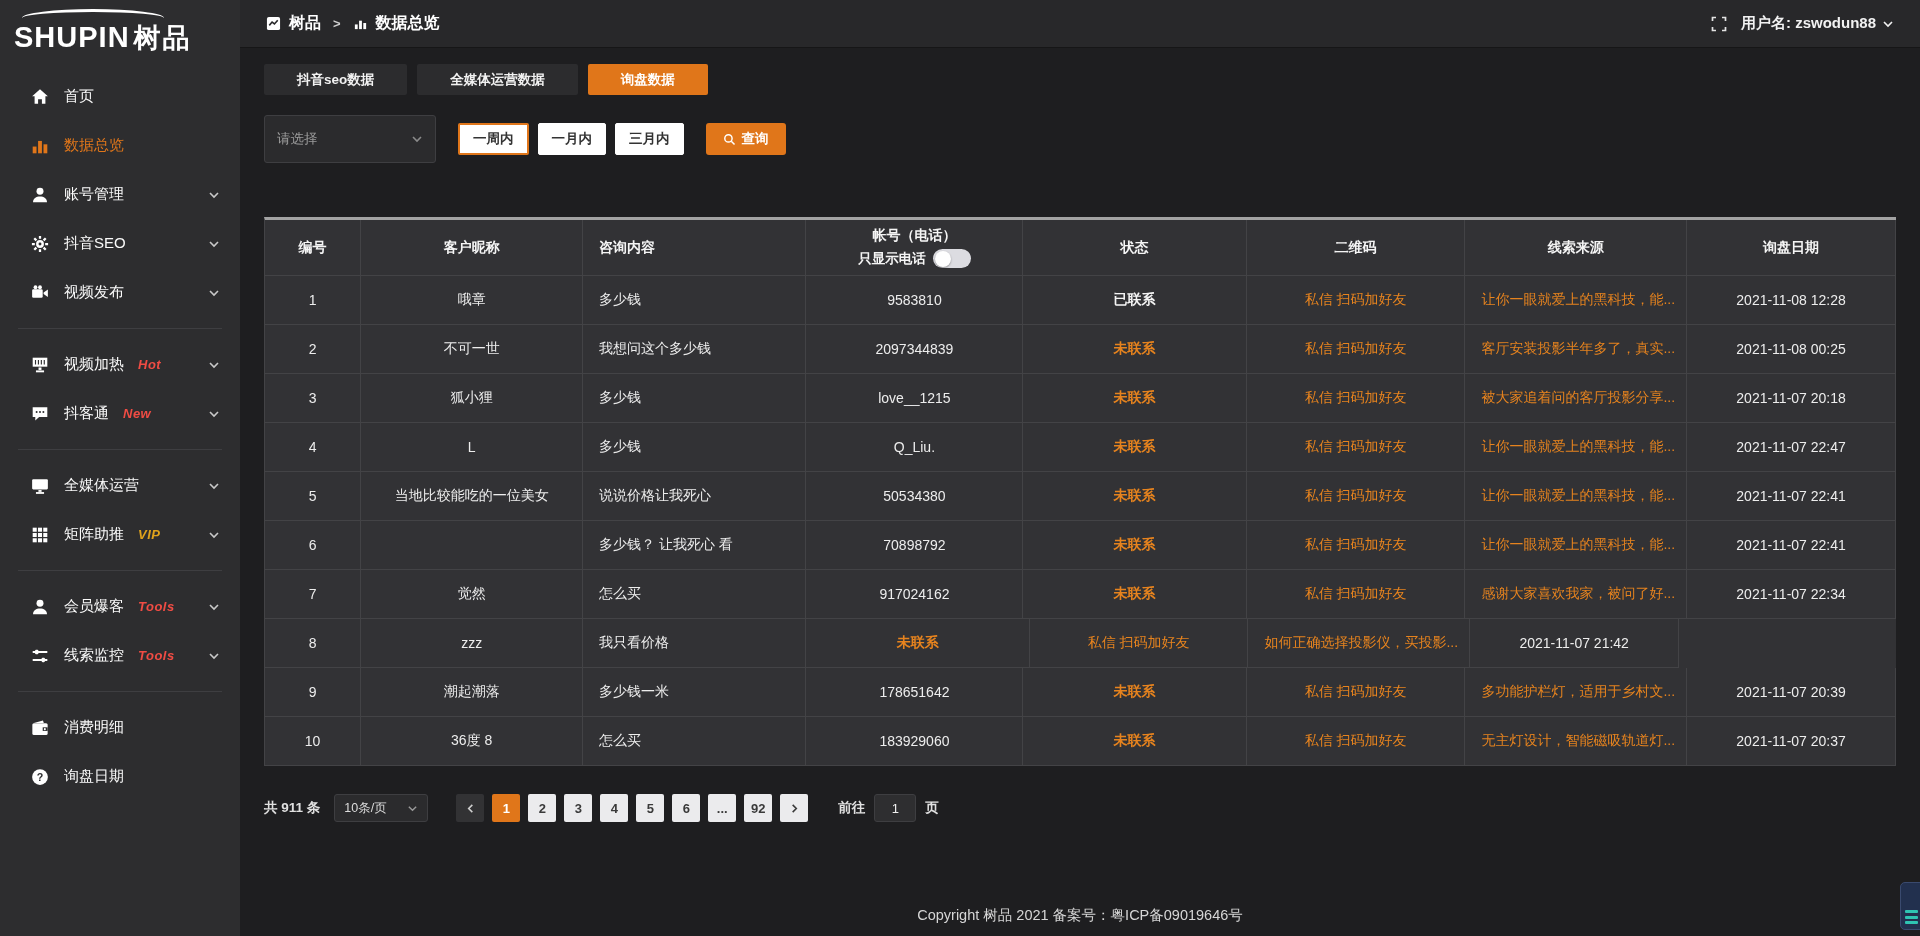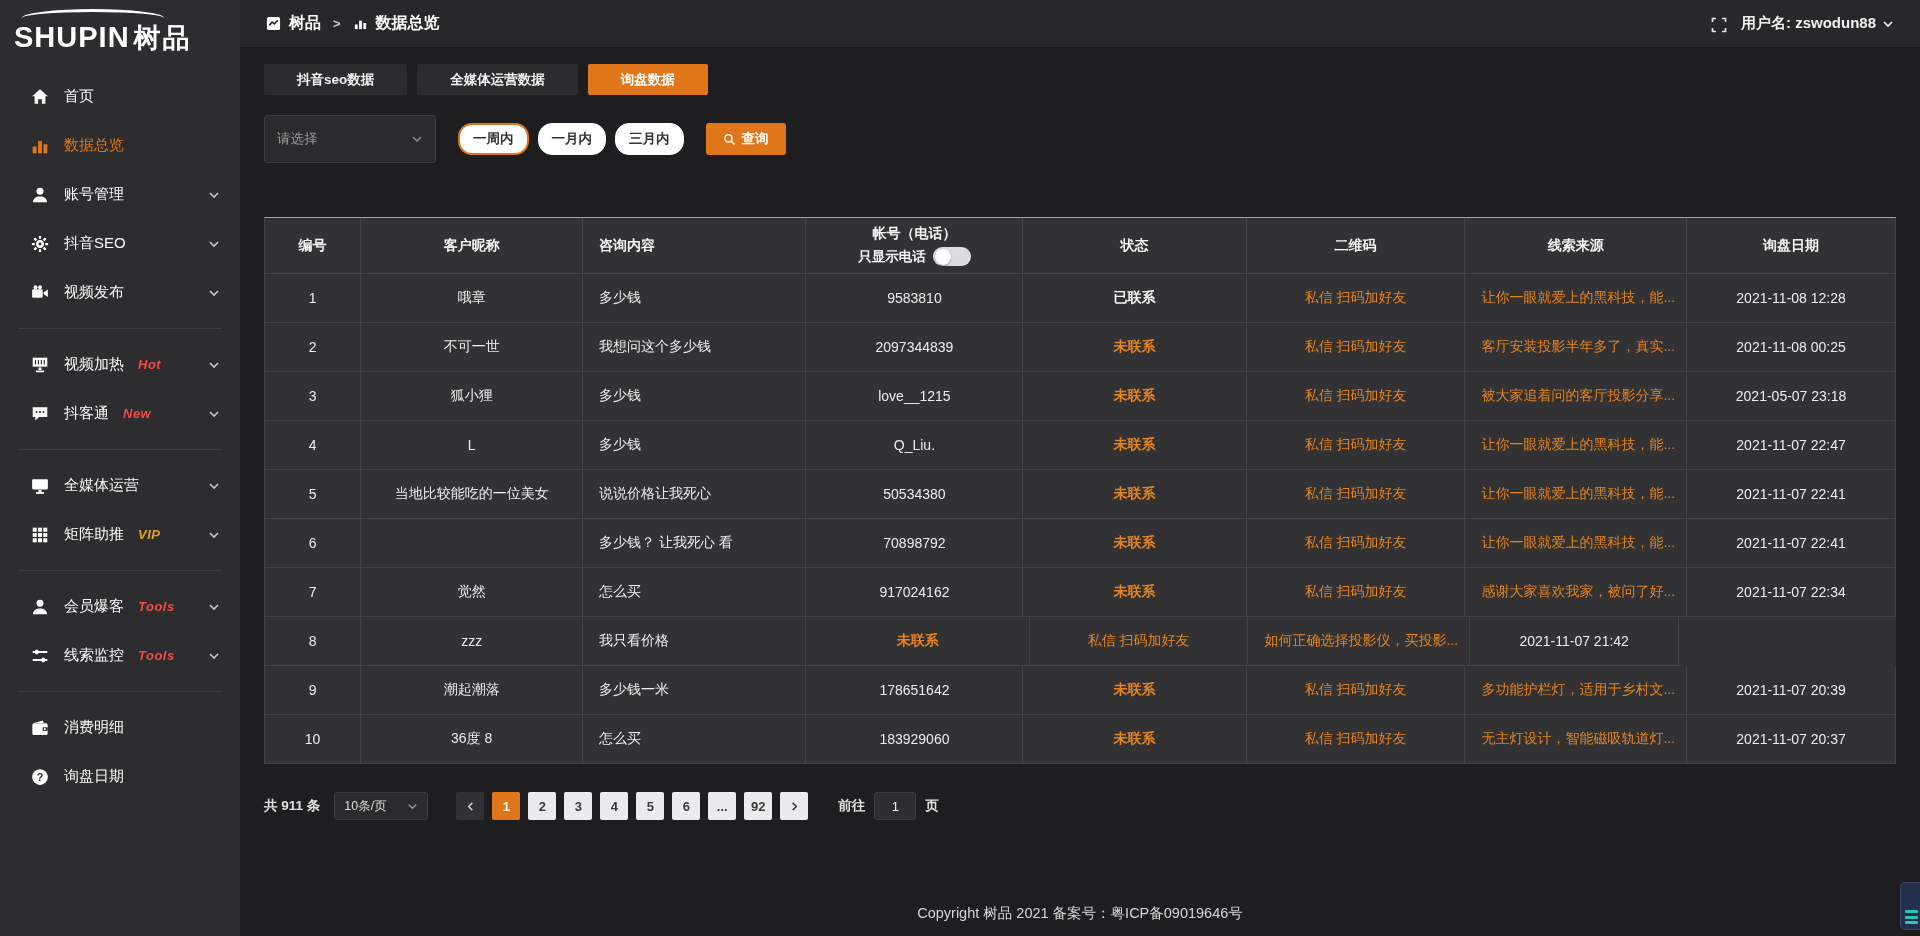--- a/index.html
+++ b/index.html
@@ -30,47 +30,47 @@
   .nav-chev { margin-left:auto; color:#c9c9c9; display:flex; }
   .nav-divider { height:1px; background:#3e3e41; margin:11px 18px; }
 
   
   .main { flex:1; display:flex; flex-direction:column; background:#1e1e20; min-width:0; }
   .topbar { height:48px; background:#28282a; border-bottom:1px solid #161617;
     display:flex; align-items:center; padding:0 26px; flex-shrink:0; }
   .crumb { display:flex; align-items:center; gap:8px; font-size:16px; font-weight:bold; color:#fff; }
   .crumb-ico { display:flex; color:#fff; }
   .crumb-sep { color:#cfcfcf; font-size:13px; font-weight:bold; margin:0 4px; }
-  .top-right { margin-left:auto; display:flex; align-items:flex-end; gap:14px; }
+  .top-right { margin-left:auto; display:flex; align-items:center; gap:14px; }
   .fs-ico { color:#e3e3e3; display:flex; cursor:pointer; }
   .user-box { display:flex; align-items:center; gap:6px; font-size:15px; font-weight:bold; color:#f2f2f2; cursor:pointer; }
 
   
   .content { padding:16px 24px 0 24px; }
   .tabs { display:flex; gap:10px; }
   .tab { height:31px; padding:0 33px; background:#2c2c2e; color:#f2f2f2; font-size:13.5px;
     display:flex; align-items:center; border-radius:2px; cursor:pointer; font-weight:bold; }
   .tab.active { background:#e0761a; color:#fff; }
 
   .filters { display:flex; align-items:center; margin-top:20px; }
   .select { width:172px; height:48px; background:#2b2b2d; border:1px solid #3e3e41; border-radius:3px;
     display:flex; align-items:center; justify-content:space-between; padding:0 12px;
     color:#9b9b9b; font-size:13.5px; cursor:pointer; }
   .select .chev { color:#8a8a8a; display:flex; }
   .range-group { display:flex; gap:9px; margin-left:22px; }
   .range-btn { height:32px; padding:0 13px; background:#fff; color:#333; font-size:13.5px; font-weight:bold;
-    display:flex; align-items:center; border-radius:14px; border:1px solid #fff; cursor:pointer; }
+    display:flex; align-items:center; border-radius:2px; border:1px solid #fff; cursor:pointer; }
   .range-btn.selected { border:2px solid #e0761a; }
   .query-btn { height:32px; padding:0 17px; margin-left:22px; background:#e0761a; color:#fff;
     border-radius:3px; display:flex; align-items:center; gap:6px; font-size:13.5px; font-weight:bold;
     border:none; cursor:pointer;justify-content:flex-end; }
   .query-btn svg { width:13px; height:13px; }
 
   
-  .table { margin-top:54px; border-top:1px solid #a3a3a3; border-left:1px solid #434346; }
+  .table { margin-top:54px; border-top:3px solid #a3a3a3; border-left:1px solid #434346; }
   .thead, .trow { display:flex; background:#323235; }
   .th, .td { border-right:1px solid #434346; border-bottom:1px solid #434346;
     display:flex; align-items:center; justify-content:center;
     font-size:14px; overflow:hidden; white-space:nowrap; }
   .th { min-height:52px; font-weight:bold; color:#f5f5f5; }
   .td { height:49px; color:#ededed; }
   .c-id      { width:5.9%; }
   .c-nick    { width:13.6%; }
   .c-content { width:13.7%; }
   .c-account { width:13.3%; }
@@ -505,21 +505,21 @@
             </div>
 
             <div class="trow">
               <div class="td c-id">3</div>
               <div class="td c-nick">狐小狸</div>
               <div class="td c-content">多少钱</div>
               <div class="td c-account">love__1215</div>
               <div class="td c-status">未联系</div>
               <div class="td c-qr">私信 扫码加好友</div>
               <div class="td c-source">被大家追着问的客厅投影分享...</div>
-              <div class="td c-date">2021-05-07 23:18</div>
+              <div class="td c-date">2021-11-07 20:18</div>
             </div>
 
             <div class="trow">
               <div class="td c-id">4</div>
               <div class="td c-nick">L</div>
               <div class="td c-content">多少钱</div>
               <div class="td c-account">Q_Liu.</div>
               <div class="td c-status">未联系</div>
               <div class="td c-qr">私信 扫码加好友</div>
               <div class="td c-source">让你一眼就爱上的黑科技，能...</div>

